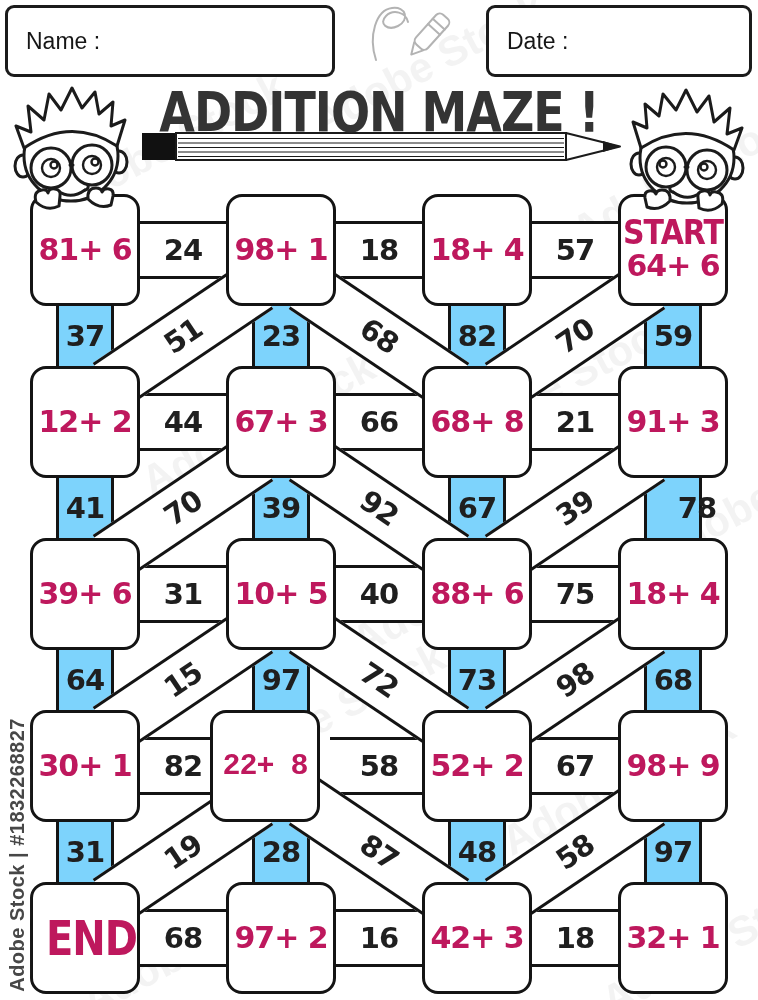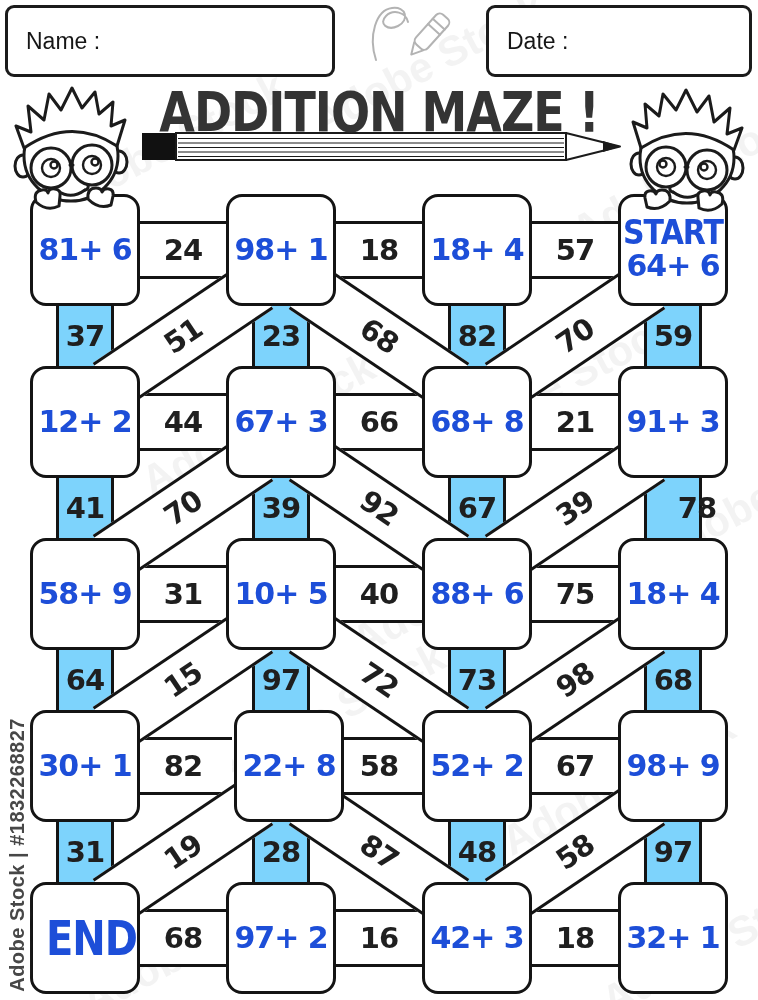--- a/index.html
+++ b/index.html
@@ -26,21 +26,21 @@
 
   #pencil { position:absolute; left:140px; top:130px; width:488px; height:34px; z-index:1; }
 
   .boy { position:absolute; width:122px; height:132px; z-index:4; }
   #boy-left  { left:10px;  top:86px; }
   #boy-right { left:626px; top:88px; transform:scaleX(-1); }
 
   
   .mbox { position:absolute; width:110px; height:112px; background:#fff; border:3.5px solid #141414;
           border-radius:16px; z-index:2; display:flex; flex-direction:column; align-items:center;
-          justify-content:center; color:#1d4ed8; }
+          justify-content:center; color:#be185d; }
   .mtext { font-size:30px; font-weight:bold; letter-spacing:-1px; line-height:1.15; white-space:pre; }
   .mlabel { font-size:30px; font-weight:bold; letter-spacing:-1px; line-height:1.05;
             transform:scaleY(1.12); white-space:pre; }
   .mlabel[data-name="end-label"] { font-size:40px; transform:scaleY(1.18); letter-spacing:-1px; }
 
   .hconn { position:absolute; width:98px; height:58px; background:#fff; border-top:3.5px solid #141414;
            border-bottom:3.5px solid #141414; z-index:1; display:flex; align-items:center;
            justify-content:center; }
   .vconn { position:absolute; width:58px; height:74px; background:#7dd3fc; border-left:3.5px solid #141414;
            border-right:3.5px solid #141414; z-index:1; display:flex; align-items:center;
@@ -302,35 +302,35 @@
       <div class="mbox" data-name="maze-box-r2c2" style="left: 226px; top: 366px;">
         <div class="mtext" data-name="problem-text">67+ 3</div>
       </div>
       <div class="mbox" data-name="maze-box-r2c3" style="left: 422px; top: 366px;">
         <div class="mtext" data-name="problem-text">68+ 8</div>
       </div>
       <div class="mbox" data-name="maze-box-r2c4" style="left: 618px; top: 366px;">
         <div class="mtext" data-name="problem-text">91+ 3</div>
       </div>
       <div class="mbox" data-name="maze-box-r3c1" style="left: 30px; top: 538px;">
-        <div class="mtext" data-name="problem-text">58+ 9</div>
+        <div class="mtext" data-name="problem-text">39+ 6</div>
       </div>
       <div class="mbox" data-name="maze-box-r3c2" style="left: 226px; top: 538px;">
         <div class="mtext" data-name="problem-text">10+ 5</div>
       </div>
       <div class="mbox" data-name="maze-box-r3c3" style="left: 422px; top: 538px;">
         <div class="mtext" data-name="problem-text">88+ 6</div>
       </div>
       <div class="mbox" data-name="maze-box-r3c4" style="left: 618px; top: 538px;">
         <div class="mtext" data-name="problem-text">18+ 4</div>
       </div>
       <div class="mbox" data-name="maze-box-r4c1" style="left: 30px; top: 710px;">
         <div class="mtext" data-name="problem-text">30+ 1</div>
       </div>
-      <div class="mbox" data-name="maze-box-r4c2" style="left: 234px; top: 710px;">
+      <div class="mbox" data-name="maze-box-r4c2" style="left: 210px; top: 710px; font-family: Liberation Mono, monospace;">
         <div class="mtext" data-name="problem-text">22+ 8</div>
       </div>
       <div class="mbox" data-name="maze-box-r4c3" style="left: 422px; top: 710px;">
         <div class="mtext" data-name="problem-text">52+ 2</div>
       </div>
       <div class="mbox" data-name="maze-box-r4c4" style="left: 618px; top: 710px;">
         <div class="mtext" data-name="problem-text">98+ 9</div>
       </div>
       <div class="mbox" data-name="maze-box-r5c1" style="left: 30px; top: 882px; align-items: flex-end;">
         <div class="mlabel" data-name="end-label">END</div>

